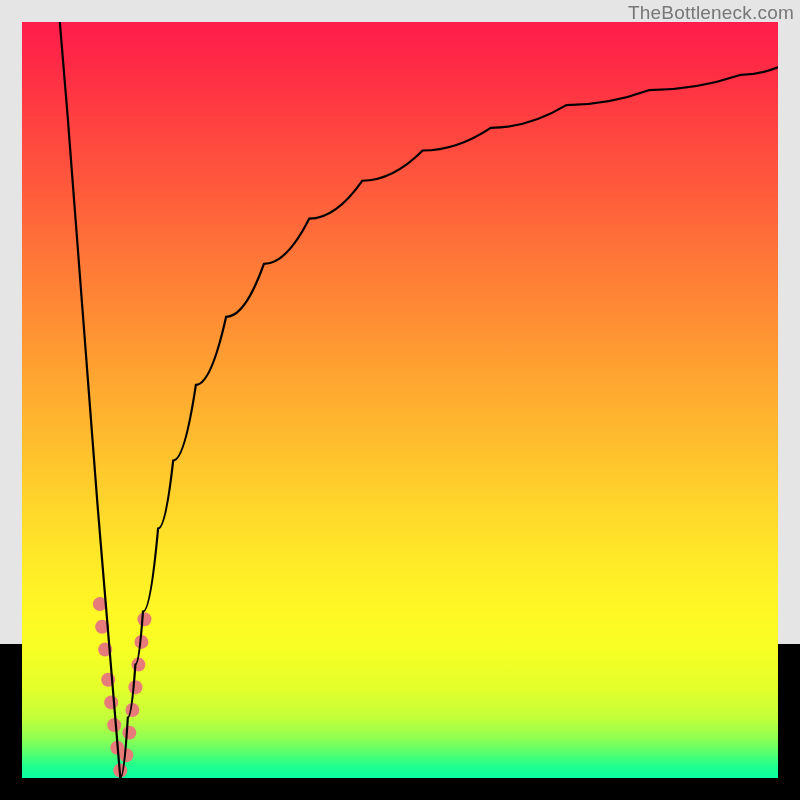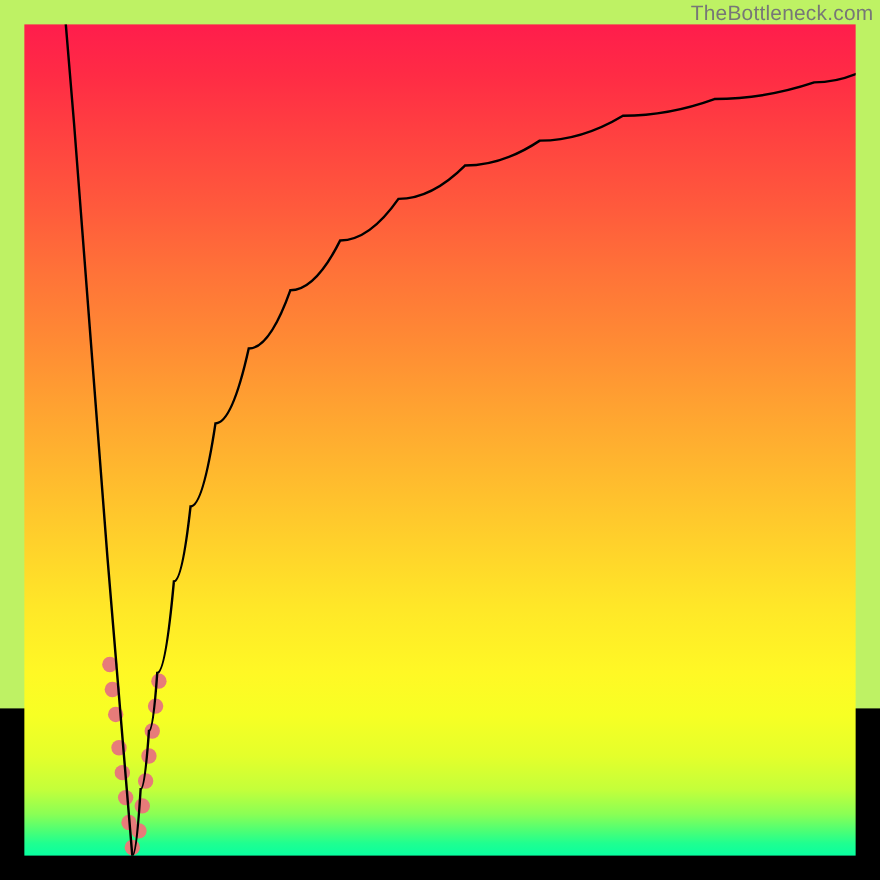--- a/index.html
+++ b/index.html
@@ -8,21 +8,21 @@
     width: 800px;
     height: 800px;
     overflow: hidden;
     background: #000;
     font-family: Arial, Helvetica, sans-serif;
   }
   .frame {
     position: absolute;
     left: 0; top: 0;
     width: 800px; height: 644px;
-    background: #bef264;
+    background: #e5e5e5;
   }
   .plot {
     position: absolute;
     left: 22px;
     top: 22px;
     width: 756px;
     height: 756px;
     overflow: hidden;
   }
   .gradient {

